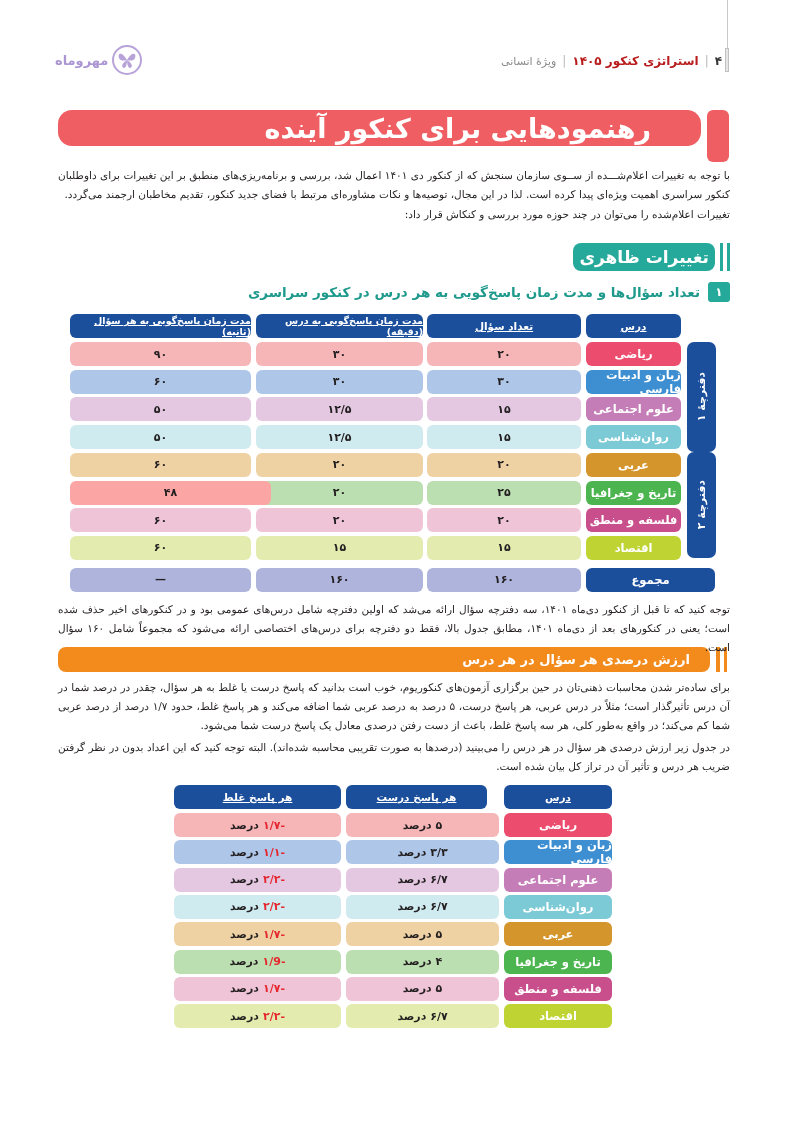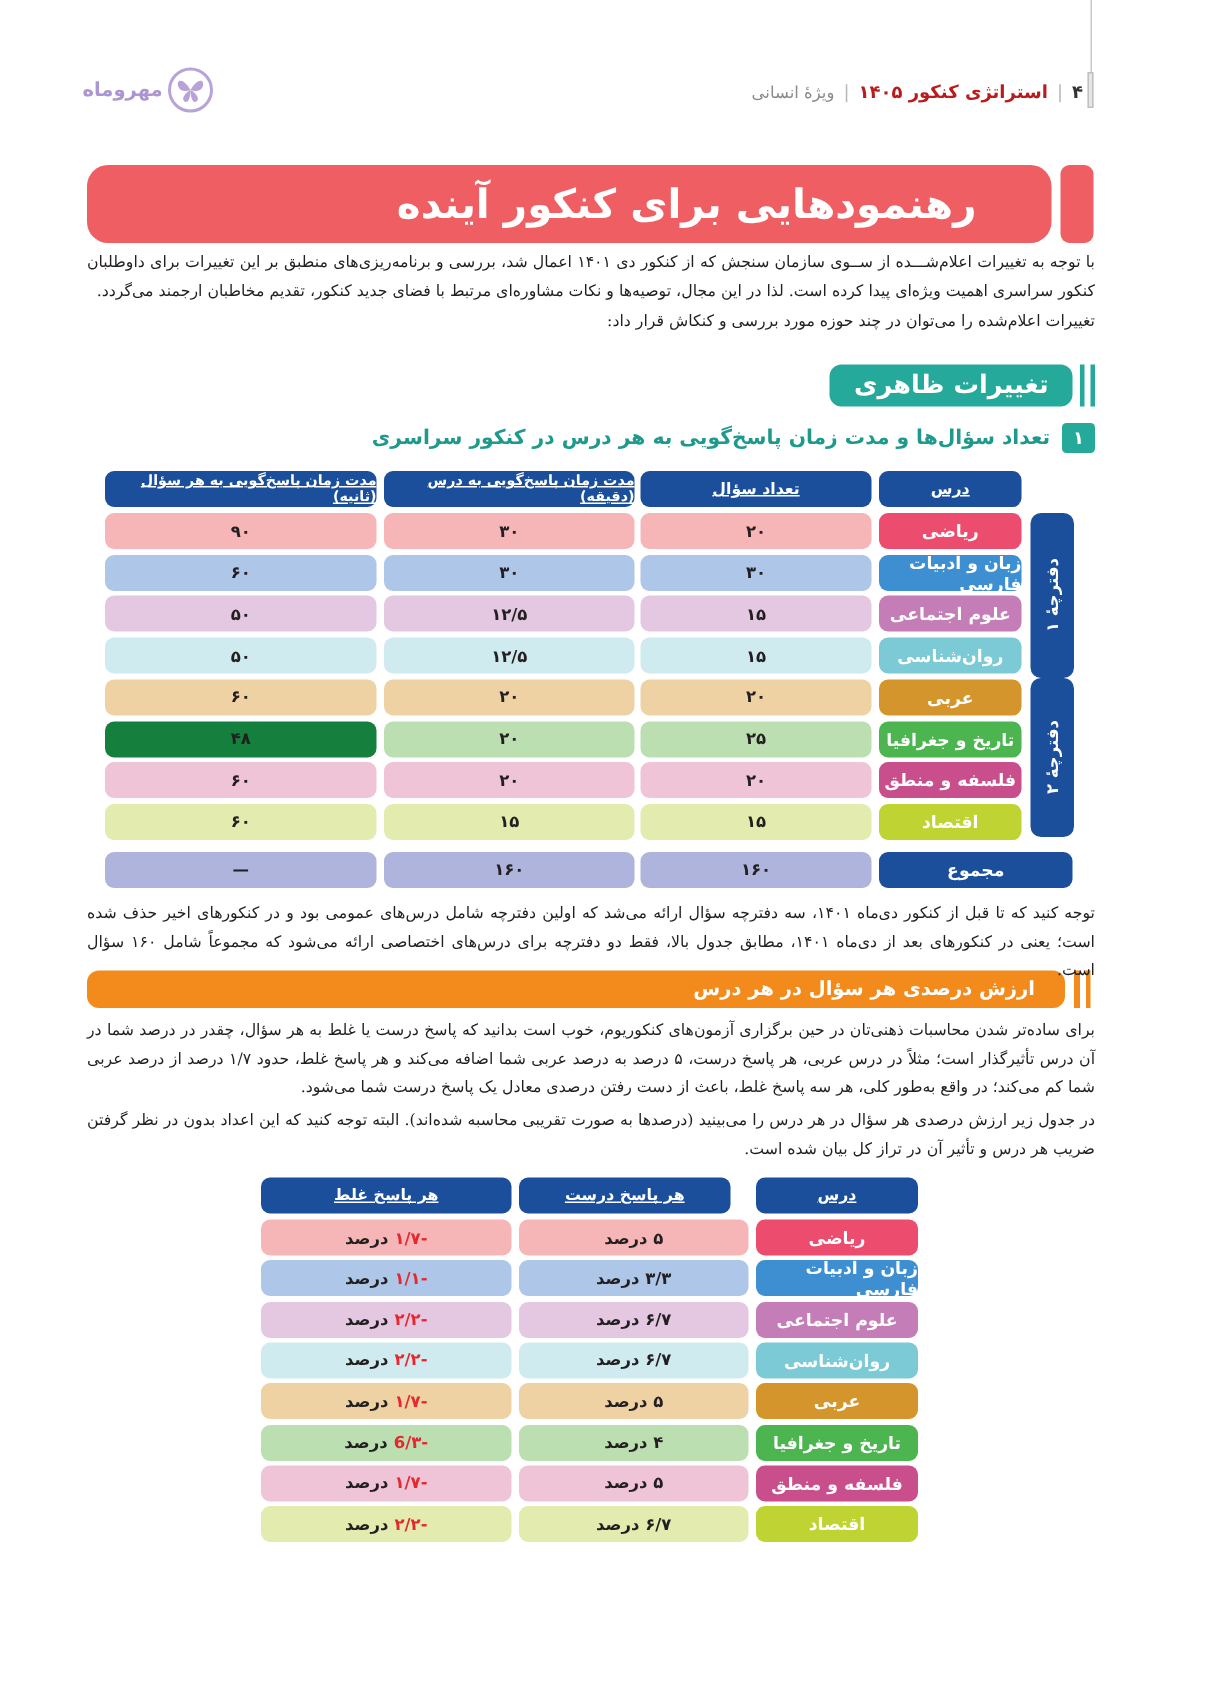--- a/index.html
+++ b/index.html
@@ -12,28 +12,28 @@
   .page-header { position: absolute; right: 83px; top: 50px; height: 22px; display: flex; align-items: center; gap: 6px; font-size: 12px; direction: rtl; }
   .pg-num { font-weight: bold; color: #333; font-size: 12px; }
   .sep { color: #b8b8b8; }
   .book-title { font-weight: bold; color: #b91c1c; font-size: 12px; }
   .field-name { color: #8a8a8a; font-size: 11px; }
   .logo { position: absolute; left: 55px; top: 45px; display: flex; align-items: center; gap: 4px; direction: rtl; }
   .logo-mark { width: 30px; height: 30px; border-radius: 50%; border: 2px solid #b8a3d8; display: flex; align-items: center; justify-content: center; }
   .logo-text { color: #ab95d3; font-weight: bold; font-size: 13px; }
 
   
-  .main-title { position: absolute; left: 58px; top: 110px; width: 643px; height: 52px; background: #ef5e62; border-radius: 14px; display: flex; align-items: center; padding-right: 50px; }
+  .main-title { position: absolute; left: 58px; top: 110px; width: 643px; height: 36px; background: #ef5e62; border-radius: 14px; display: flex; align-items: center; padding-right: 50px; }
   .main-title span { color: #fff; font-weight: bold; font-size: 27px; }
   .main-title-bar { position: absolute; left: 707px; top: 110px; width: 22px; height: 52px; background: #ef5e62; border-radius: 6px; }
 
   .para { position: absolute; left: 58px; width: 672px; font-family: "DejaVu Serif", serif; font-size: 10.5px; line-height: 19px; text-align: justify; color: #231f20; direction: rtl; }
 
   
-  .sec-title { position: absolute; right: 90px; top: 243px; height: 28px; background: #24a99a; border-radius: 8px; padding: 0 16px; display: flex; align-items: center; }
+  .sec-title { position: absolute; right: 90px; top: 243px; height: 28px; background: #24a99a; border-radius: 8px; padding: 0 6px; display: flex; align-items: center; }
   .sec-title span { color: #fff; font-weight: bold; font-size: 17px; }
   .sec-bars { position: absolute; left: 720px; top: 243px; width: 10px; height: 28px; display: flex; justify-content: space-between; }
   .sec-bars i { display: block; width: 3px; height: 28px; background: #24a99a; }
 
   .sub-title { position: absolute; right: 75px; top: 281px; height: 22px; display: flex; align-items: center; gap: 8px; }
   .sub-num { width: 22px; height: 20px; background: #24a99a; color: #fff; font-weight: bold; font-size: 12px; display: flex; align-items: center; justify-content: center; border-radius: 3px; }
   .sub-text { color: #1e9a8c; font-weight: bold; font-size: 13.5px; }
 
   
   .t-cell { position: absolute; height: 24px; border-radius: 6px; display: flex; align-items: center; justify-content: center; font-size: 11px; font-weight: bold; color: #231f20; }
@@ -122,21 +122,21 @@
     <div class="t-cell " style="left: 427px; top: 425.1px; width: 154px; background: rgb(207, 235, 240);">۱۵</div>
     <div class="t-cell " style="left: 256px; top: 425.1px; width: 167px; background: rgb(207, 235, 240);">۱۲/۵</div>
     <div class="t-cell " style="left: 70px; top: 425.1px; width: 181px; background: rgb(207, 235, 240);">۵۰</div>
     <div class="t-cell t-subj" style="left: 586px; top: 452.8px; width: 95px; background: rgb(212, 150, 44); color: rgb(255, 255, 255);">عربی</div>
     <div class="t-cell " style="left: 427px; top: 452.8px; width: 154px; background: rgb(239, 210, 164);">۲۰</div>
     <div class="t-cell " style="left: 256px; top: 452.8px; width: 167px; background: rgb(239, 210, 164);">۲۰</div>
     <div class="t-cell " style="left: 70px; top: 452.8px; width: 181px; background: rgb(239, 210, 164);">۶۰</div>
     <div class="t-cell t-subj" style="left: 586px; top: 480.5px; width: 95px; background: rgb(76, 181, 80); color: rgb(255, 255, 255);">تاریخ و جغرافیا</div>
     <div class="t-cell " style="left: 427px; top: 480.5px; width: 154px; background: rgb(187, 223, 176);">۲۵</div>
     <div class="t-cell " style="left: 256px; top: 480.5px; width: 167px; background: rgb(187, 223, 176);">۲۰</div>
-    <div class="t-cell " style="left: 70px; top: 480.5px; width: 181px; background: #15803d;">۴۸</div>
+    <div class="t-cell " style="left: 70px; top: 480.5px; width: 201px; background: #fca5a5;">۴۸</div>
     <div class="t-cell t-subj" style="left: 586px; top: 508.2px; width: 95px; background: rgb(200, 78, 140); color: rgb(255, 255, 255);">فلسفه و منطق</div>
     <div class="t-cell " style="left: 427px; top: 508.2px; width: 154px; background: rgb(239, 196, 214);">۲۰</div>
     <div class="t-cell " style="left: 256px; top: 508.2px; width: 167px; background: rgb(239, 196, 214);">۲۰</div>
     <div class="t-cell " style="left: 70px; top: 508.2px; width: 181px; background: rgb(239, 196, 214);">۶۰</div>
     <div class="t-cell t-subj" style="left: 586px; top: 535.9px; width: 95px; background: rgb(191, 212, 50); color: rgb(255, 255, 255);">اقتصاد</div>
     <div class="t-cell " style="left: 427px; top: 535.9px; width: 154px; background: rgb(227, 236, 174);">۱۵</div>
     <div class="t-cell " style="left: 256px; top: 535.9px; width: 167px; background: rgb(227, 236, 174);">۱۵</div>
     <div class="t-cell " style="left: 70px; top: 535.9px; width: 181px; background: rgb(227, 236, 174);">۶۰</div>
     <div class="t-cell t-subj" style="left: 586px; top: 567.6px; width: 129px; background: rgb(27, 79, 156); color: rgb(255, 255, 255);">مجموع</div>
     <div class="t-cell " style="left: 427px; top: 567.6px; width: 154px; background: rgb(174, 180, 220);">۱۶۰</div>
@@ -186,21 +186,21 @@
     </div>
     <div class="t-cell t-subj" style="left:504px;top:922.2px;width:108px;background:#d4962c;">عربی</div>
     <div class="t-cell" style="left:346px;top:922.2px;width:153px;background:#efd2a4;">۵ درصد</div>
     <div class="t-cell" style="left:174px;top:922.2px;width:167px;background:#efd2a4;gap:4px;">
       <span class="neg">-۱/۷</span>
       <span>درصد</span>
     </div>
     <div class="t-cell t-subj" style="left:504px;top:949.5px;width:108px;background:#4cb550;">تاریخ و جغرافیا</div>
     <div class="t-cell" style="left:346px;top:949.5px;width:153px;background:#bbdfb0;">۴ درصد</div>
     <div class="t-cell" style="left:174px;top:949.5px;width:167px;background:#bbdfb0;gap:4px;">
-      <span class="neg">-6/۳</span>
+      <span class="neg">-۱/9</span>
       <span>درصد</span>
     </div>
     <div class="t-cell t-subj" style="left:504px;top:976.8px;width:108px;background:#c84e8c;">فلسفه و منطق</div>
     <div class="t-cell" style="left:346px;top:976.8px;width:153px;background:#efc4d6;">۵ درصد</div>
     <div class="t-cell" style="left:174px;top:976.8px;width:167px;background:#efc4d6;gap:4px;">
       <span class="neg">-۱/۷</span>
       <span>درصد</span>
     </div>
     <div class="t-cell t-subj" style="left:504px;top:1004.1px;width:108px;background:#bfd432;">اقتصاد</div>
     <div class="t-cell" style="left:346px;top:1004.1px;width:153px;background:#e3ecae;">۶/۷ درصد</div>

